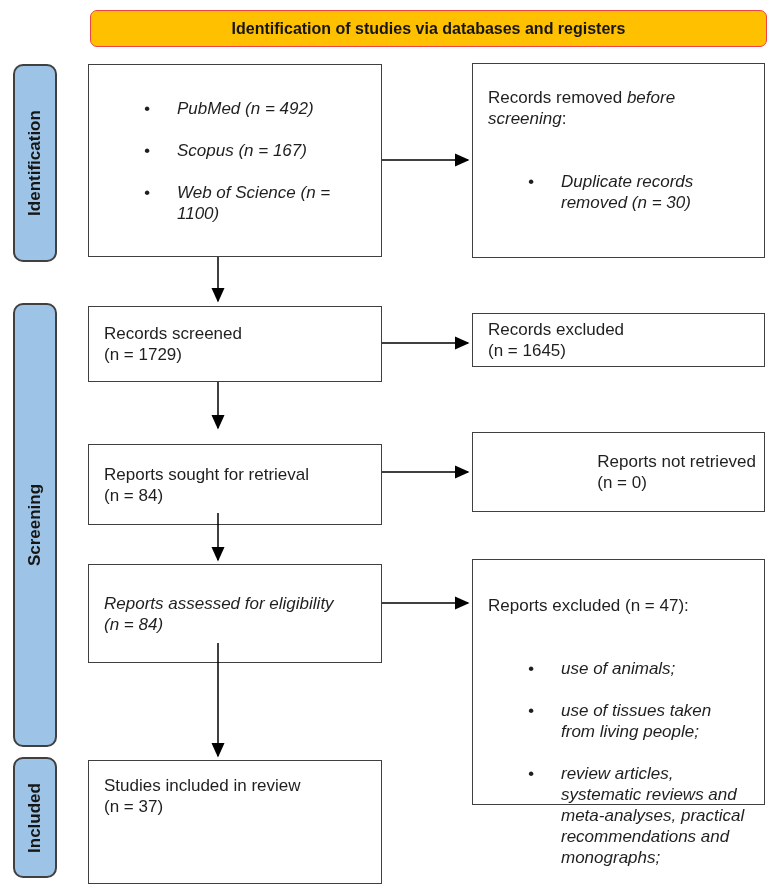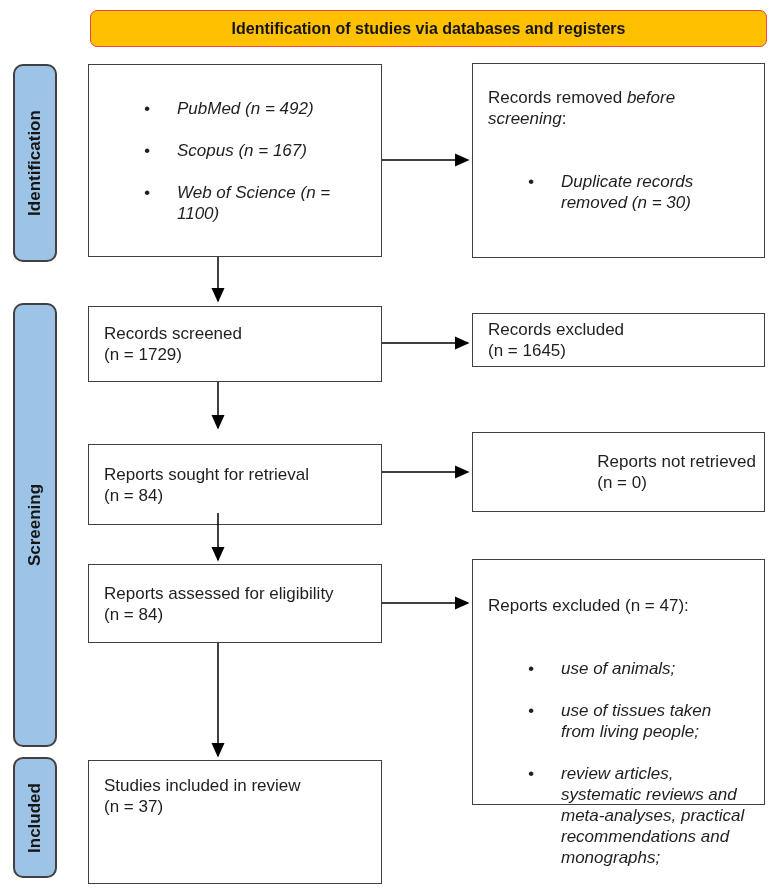--- a/index.html
+++ b/index.html
@@ -47,21 +47,21 @@
   .it{font-style:italic;}
 
   .b-left{left:88px;width:294px;}
   .b-right{left:472px;width:293px;}
   .b-identified{top:64px;height:193px;}
   .b-removed{top:63px;height:195px;}
   .b-screened{top:306px;height:76px;}
   .b-rec-excluded{top:305px;height:54px;margin-top:8px;}
   .b-sought{top:444px;height:81px;}
   .b-not-retrieved{top:432px;height:80px;align-items:flex-end;}
-  .b-assessed{top:564px;height:79px;}
+  .b-assessed{top:564px;height:99px;font-style:italic;}
   .b-rep-excluded{top:559px;height:246px;}
   .b-included{top:760px;height:124px;}
 
   svg.arrows{position:absolute;left:0;top:0;pointer-events:none;}
 </style>
 </head>
 <body>
 
 <div class="stage">
 

